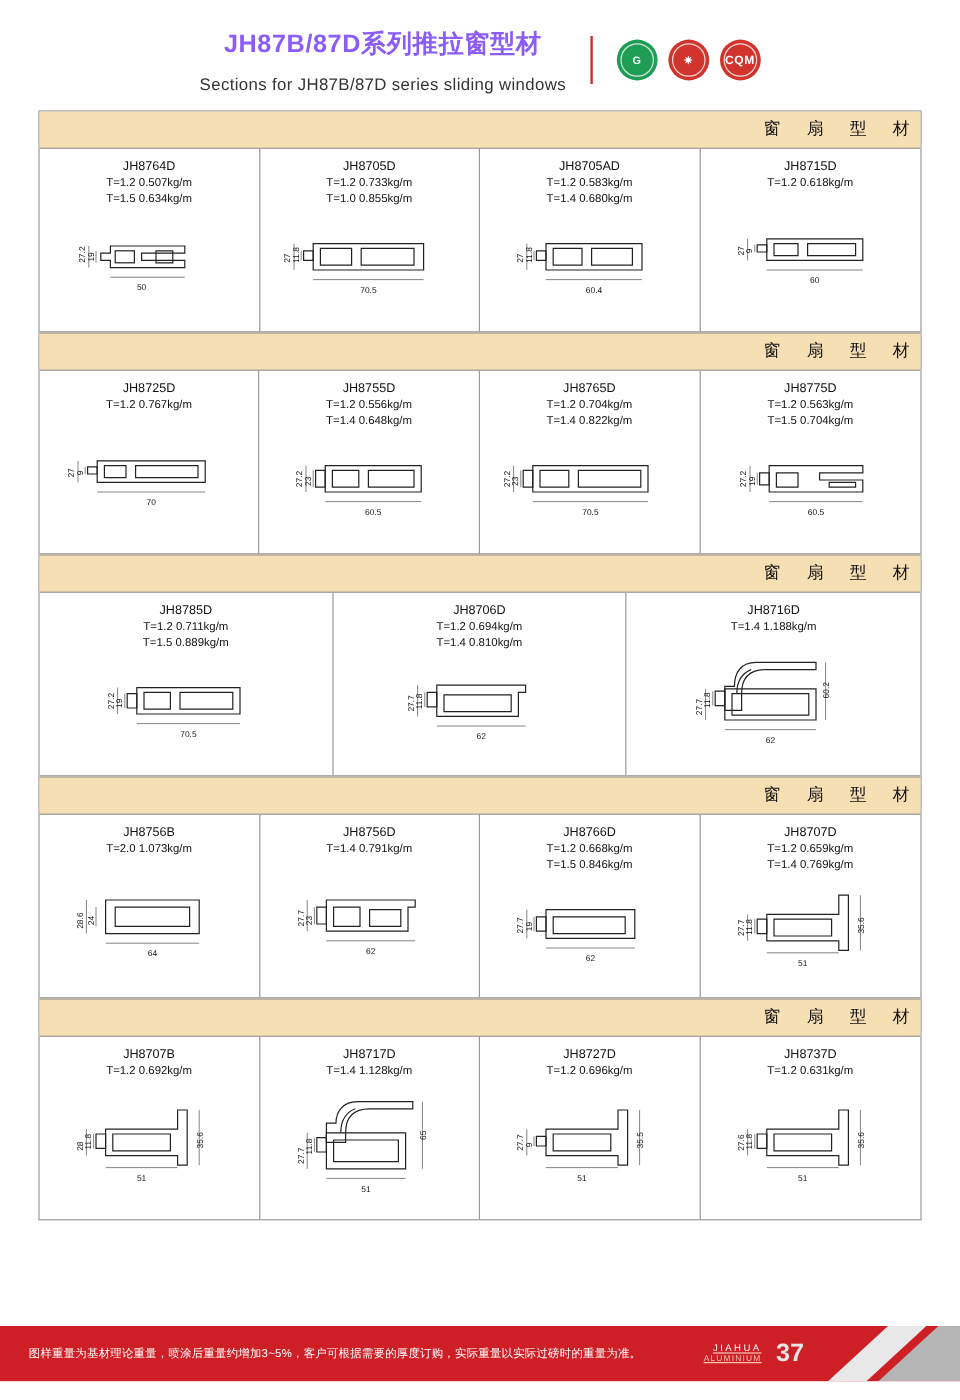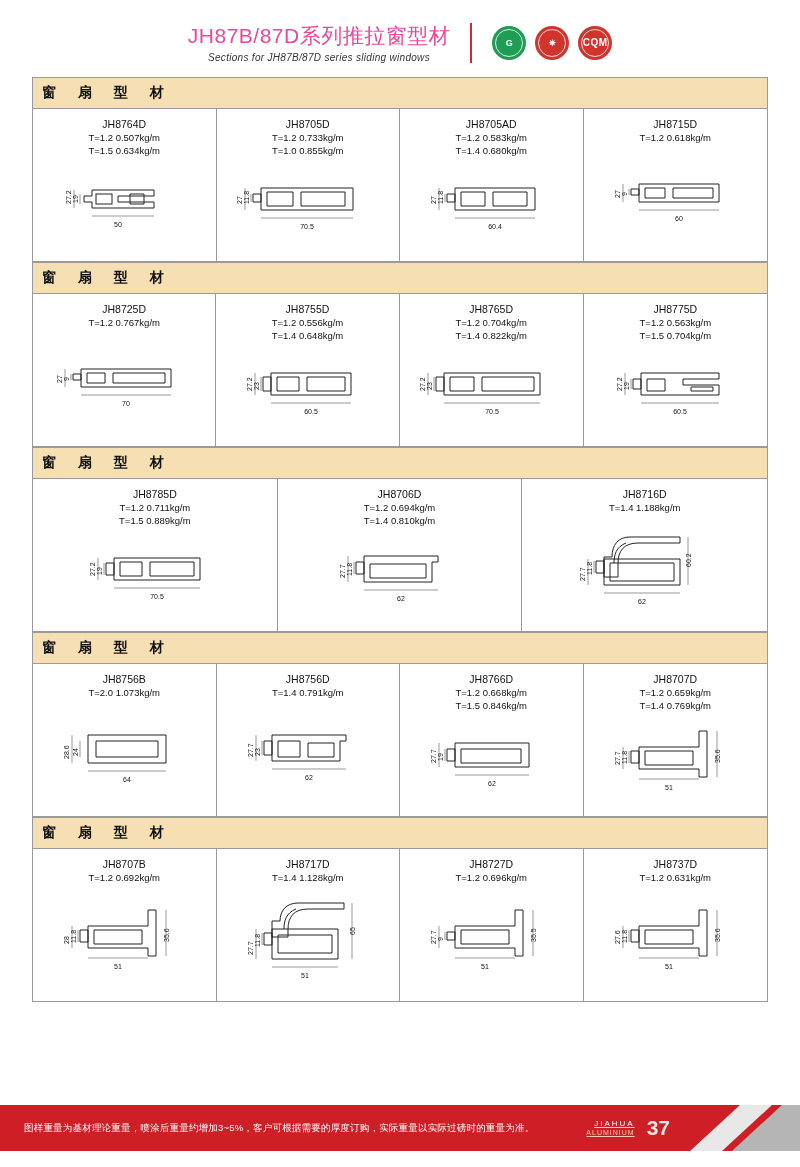--- a/index.html
+++ b/index.html
@@ -18,30 +18,29 @@
   .header {
     display: flex;
     align-items: center;
     justify-content: center;
     padding: 22px 0 10px 0;
     gap: 14px;
   }
   .header-titles { text-align: center; }
   .title-cn {
     font-size: 21px;
-    font-weight: normal;
+    font-weight: bold;
     letter-spacing: 0.5px;
-    color: #ec4899;
+    color: #8b5cf6;
   }
   .title-en {
-    font-size: 10px;
+    font-size: 14px;
     color: #333;
-    margin-top: 2px;
+    margin-top: 12px;
     letter-spacing: 0.3px;
-    font-style: italic;
   }
   .header-divider {
     width: 2px;
     height: 40px;
     background: #c9302c;
     margin: 0 6px;
   }
   .logos { display: flex; align-items: center; gap: 9px; }
   .logo-badge {
     width: 34px; height: 34px;
@@ -64,23 +63,23 @@
   
   .sheet {
     margin: 4px 32px 0 32px;
     border: 1px solid #9a9a9a;
     background: #fff;
   }
   .band {
     background: #f7dfb4;
     border-bottom: 1px solid #9a9a9a;
     border-top: 1px solid #9a9a9a;
-    text-align: left;
+    text-align: right;
     font-size: 14px;
-    font-weight: bold;
+    font-weight: normal;
     letter-spacing: 9px;
     padding: 6px 0 6px 9px;
     color: #111;
   }
   .sheet > .band:first-child { border-top: none; }
   .row {
     display: flex;
     border-bottom: 1px solid #9a9a9a;
   }
   .row:last-child { border-bottom: none; }

